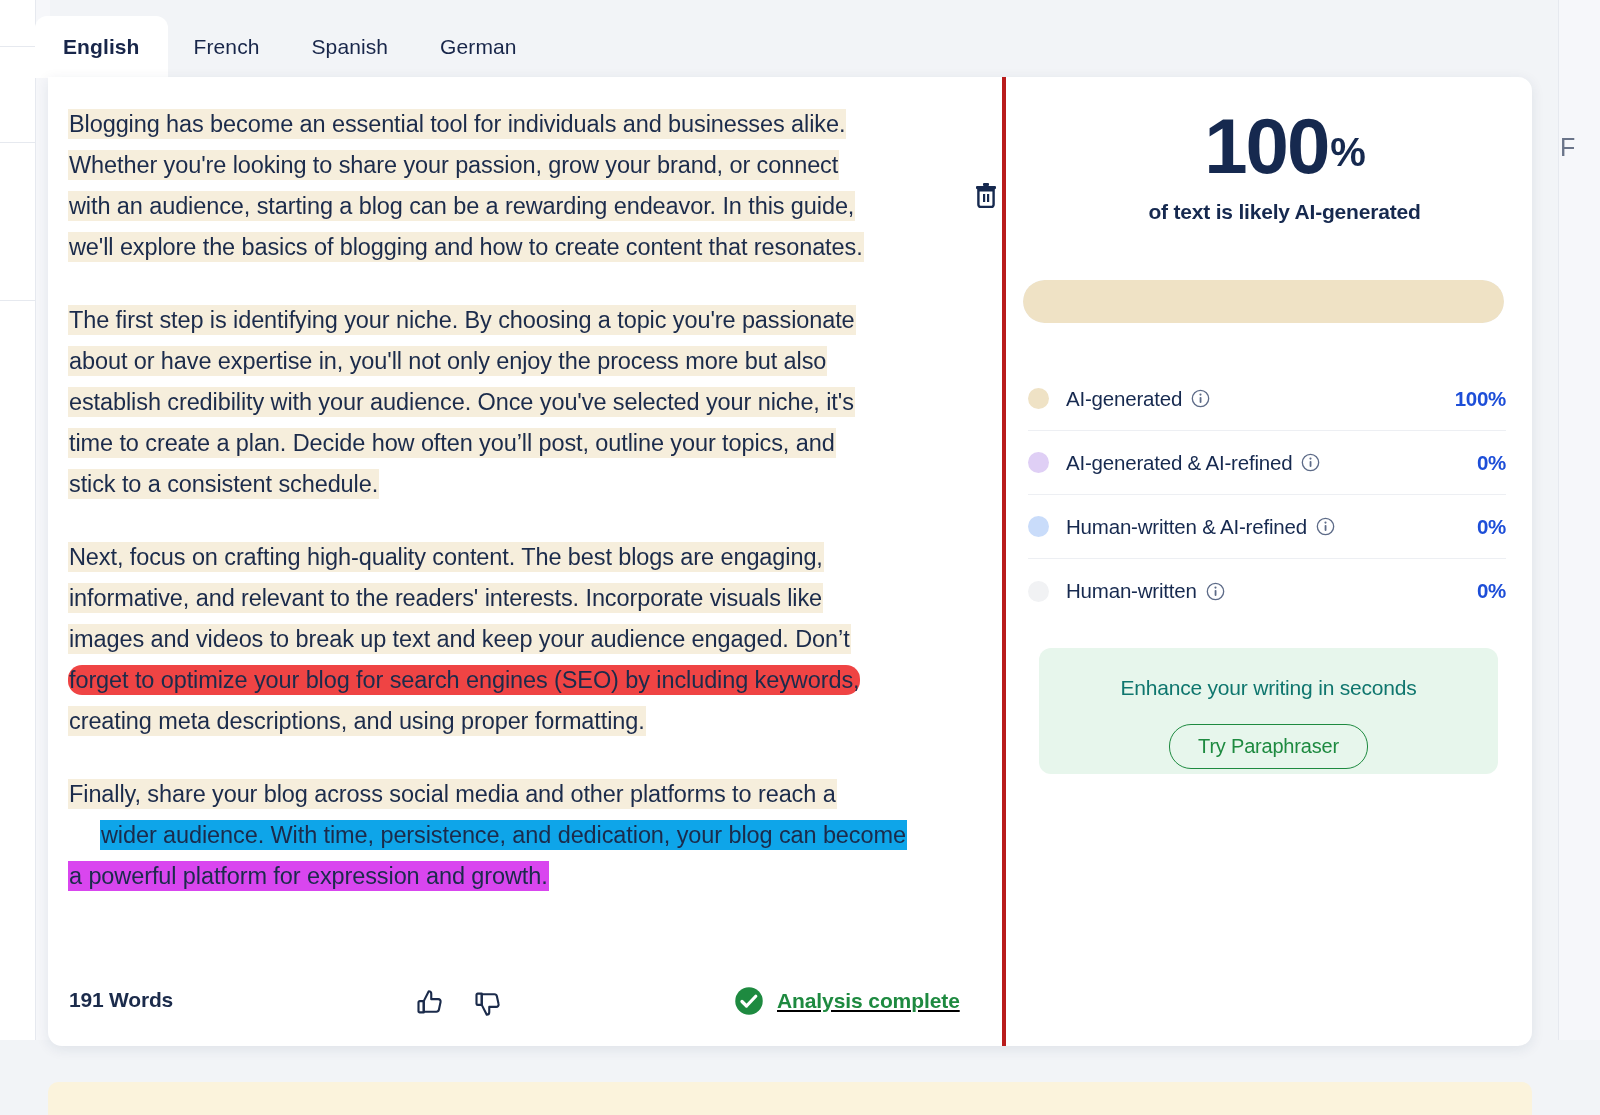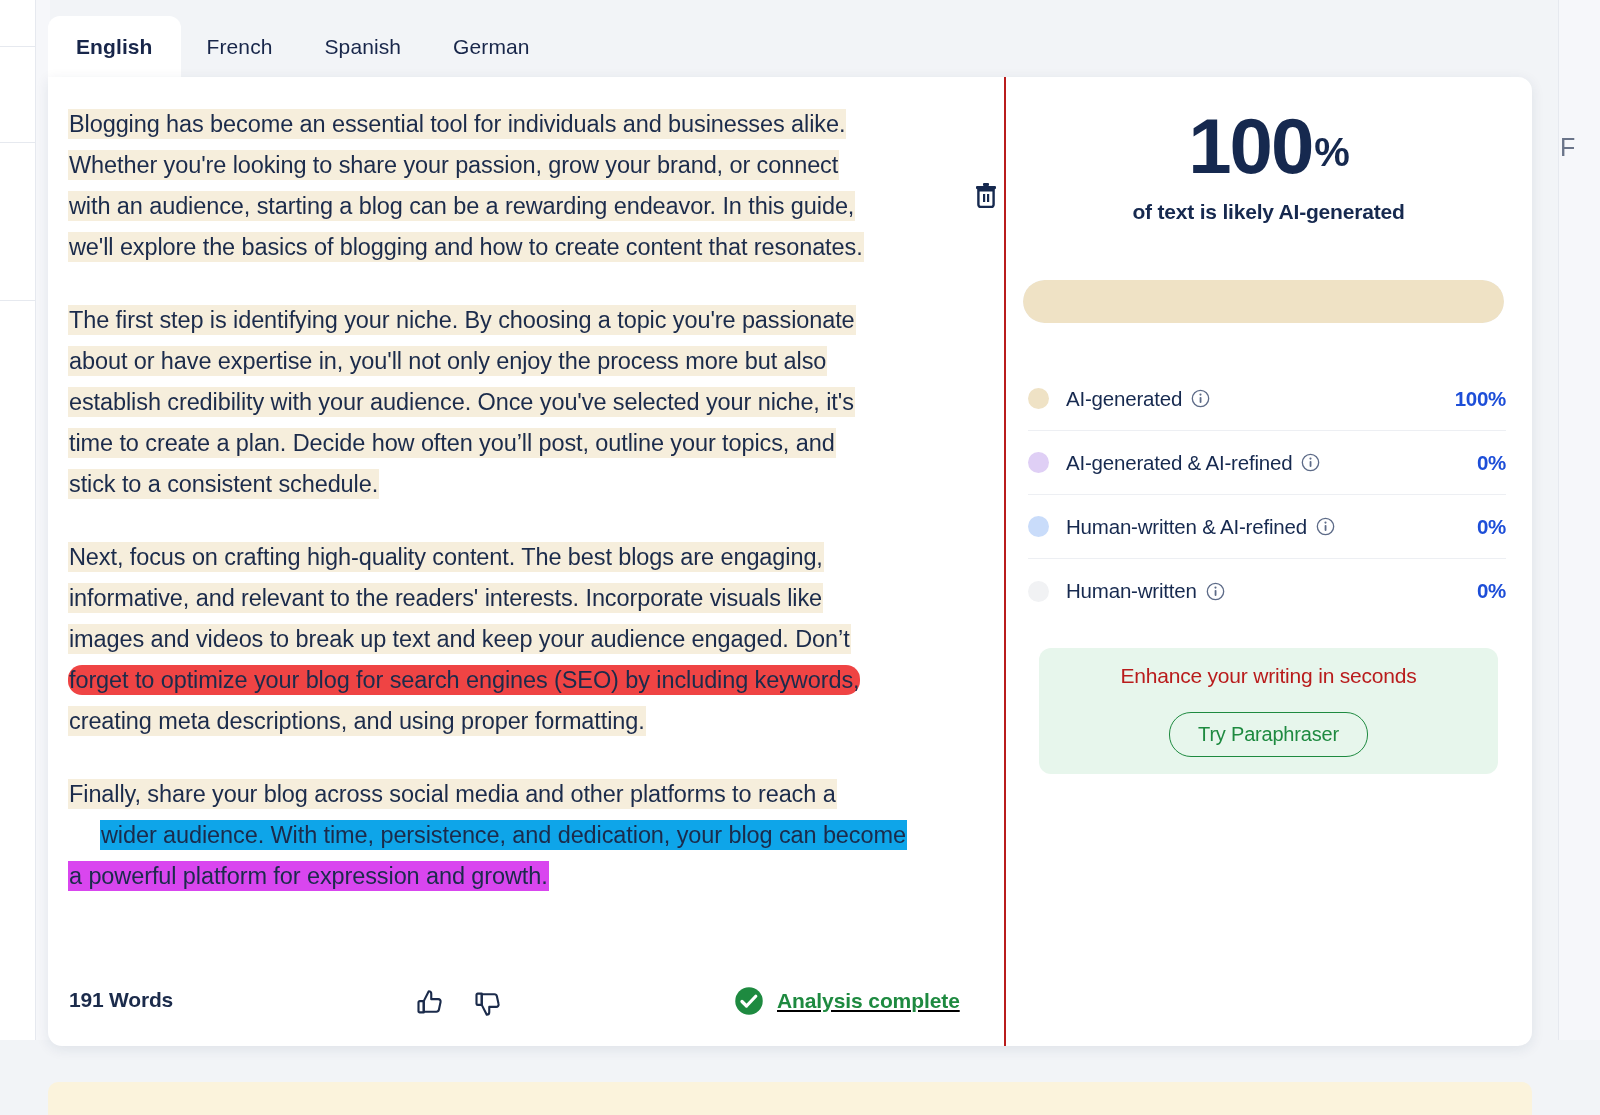--- a/index.html
+++ b/index.html
@@ -28,21 +28,21 @@
     position: absolute; left: 1558px; top: 0; width: 42px; height: 1040px;
     background: #F6F7FA; border-left: 1px solid #E6E9EF;
   }
   .right-peek-letter {
     position: absolute; left: 1560px; top: 133px;
     font-size: 25px; color: #6A7489; letter-spacing: .5px;
   }
 
   
   .tabbar {
-    position: absolute; left: 48px; top: 16px; width: 1484px; height: 62px;
+    position: absolute; left: 35px; top: 16px; width: 1484px; height: 62px;
     display: flex; align-items: flex-end;
   }
   .tab {
     height: 62px; padding: 0 26px;
     display: flex; align-items: center; justify-content: center;
     font-size: 21px; color: #18264A; letter-spacing: .1px;
     cursor: pointer; position: relative;
   }
   .tab.active {
     background: #FFFFFF;
@@ -54,21 +54,21 @@
   
   .card {
     position: absolute; left: 48px; top: 77px; width: 1484px; height: 969px;
     background: #FFFFFF;
     border-radius: 0 14px 14px 14px;
     box-shadow: 0 3px 14px rgba(25,40,80,.09);
     display: flex;
   }
   .editor-pane {
     width: 958px; height: 969px; position: relative;
-    border-right: 2px solid #b91c1c;
+    border-right: 4px solid #b91c1c;
   }
   .result-pane { flex: 1; height: 969px; position: relative; }
 
   
   .doc {
     position: absolute; left: 20px; top: 27px; width: 912px;
   }
   .para { margin-bottom: 32px; }
   .para:last-child { margin-bottom: 0; }
   .line {
@@ -110,21 +110,21 @@
   .status {
     position: absolute; left: 686px; top: 24px;
     display: flex; align-items: center; gap: 13px; text-decoration: underline;
   }
   .status-text {
     font-size: 21px; color: #1E8A40; font-weight: bold; letter-spacing: -.1px;
   }
 
   
   .score-wrap {
-    position: absolute; left: 0; top: 26px; width: 525px; text-align: center;
+    position: absolute; left: 16px; top: 26px; width: 525px; text-align: center;
   }
   .score-big {
     font-size: 78px; font-weight: bold; color: #16294F;
     letter-spacing: -2px; line-height: 86px;
     display: inline-flex; align-items: flex-start;
   }
   .score-pct {
     font-size: 40px; font-weight: bold; letter-spacing: -1px;
     margin-top: 6px; margin-left: 2px;
   }
@@ -156,21 +156,21 @@
   .legend-val {
     margin-left: auto; font-size: 20.5px; font-weight: bold;
     color: #1d4ed8; letter-spacing: -.3px;
   }
 
   .promo {
     position: absolute; left: 33px; top: 571px; width: 459px; height: 126px;
     background: #E7F6EC; border-radius: 12px; text-align: center;
   }
   .promo-text {
-    margin-top: 16px; font-size: 21px; color: #b91c1c; letter-spacing: -.2px;
+    margin-top: 28px; font-size: 21px; color: #0f766e; letter-spacing: -.2px;
   }
   .promo-btn {
     margin-top: 24px; display: inline-block;
     padding: 10px 28px; border: 1.6px solid #1E8A40; border-radius: 22px;
     font-size: 20px; font-weight: normal; color: #1E8A40;
     background: transparent; cursor: pointer; letter-spacing: -.2px;
   }
 
   
   .bottom-banner {

